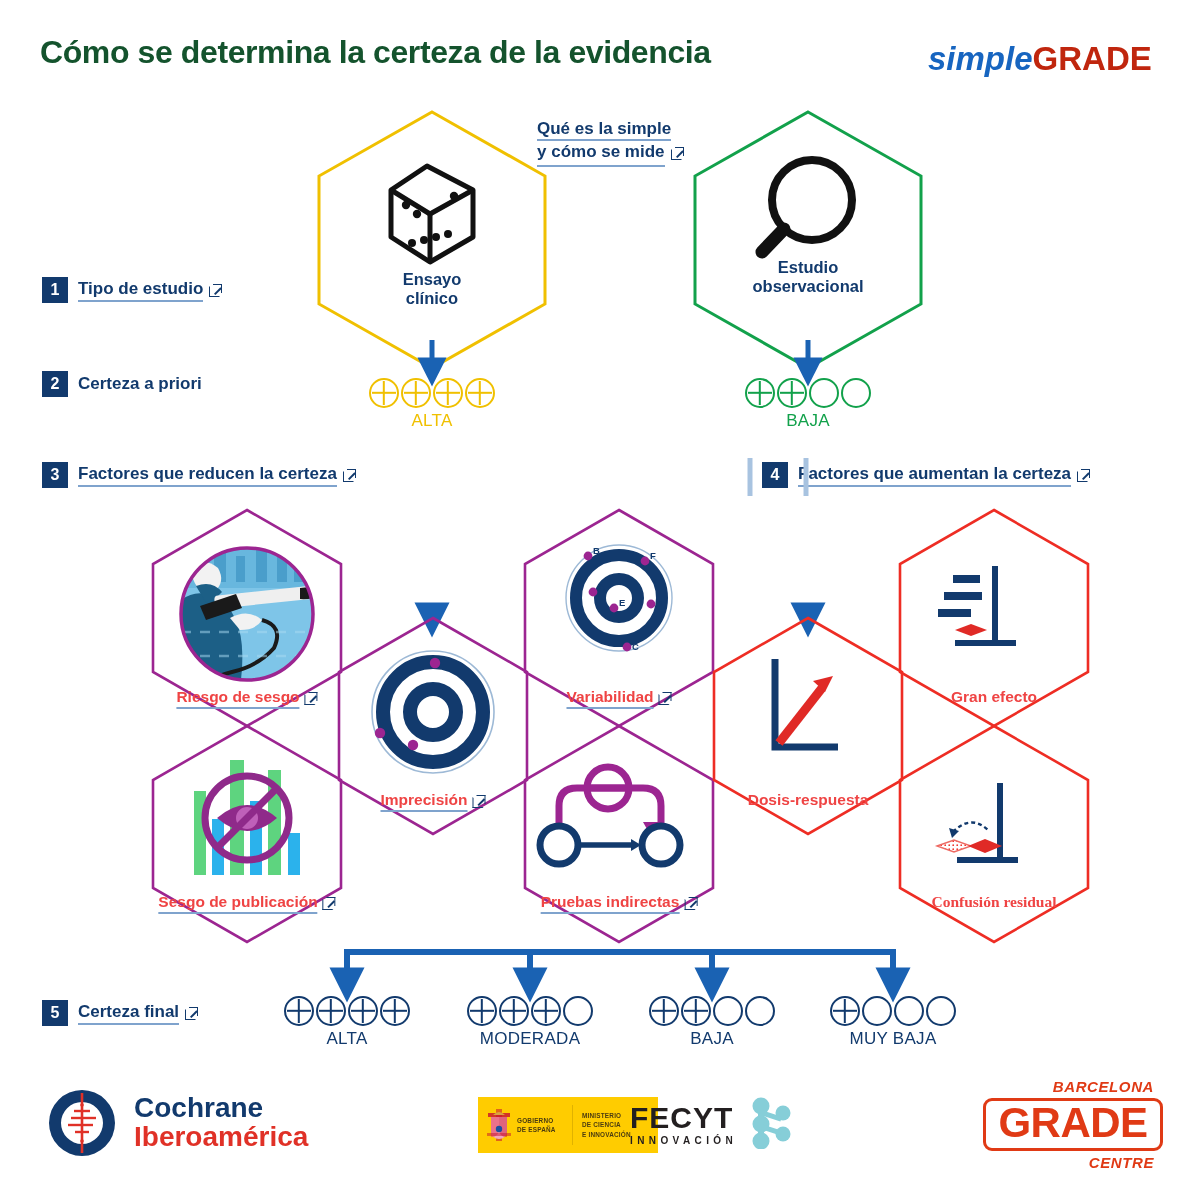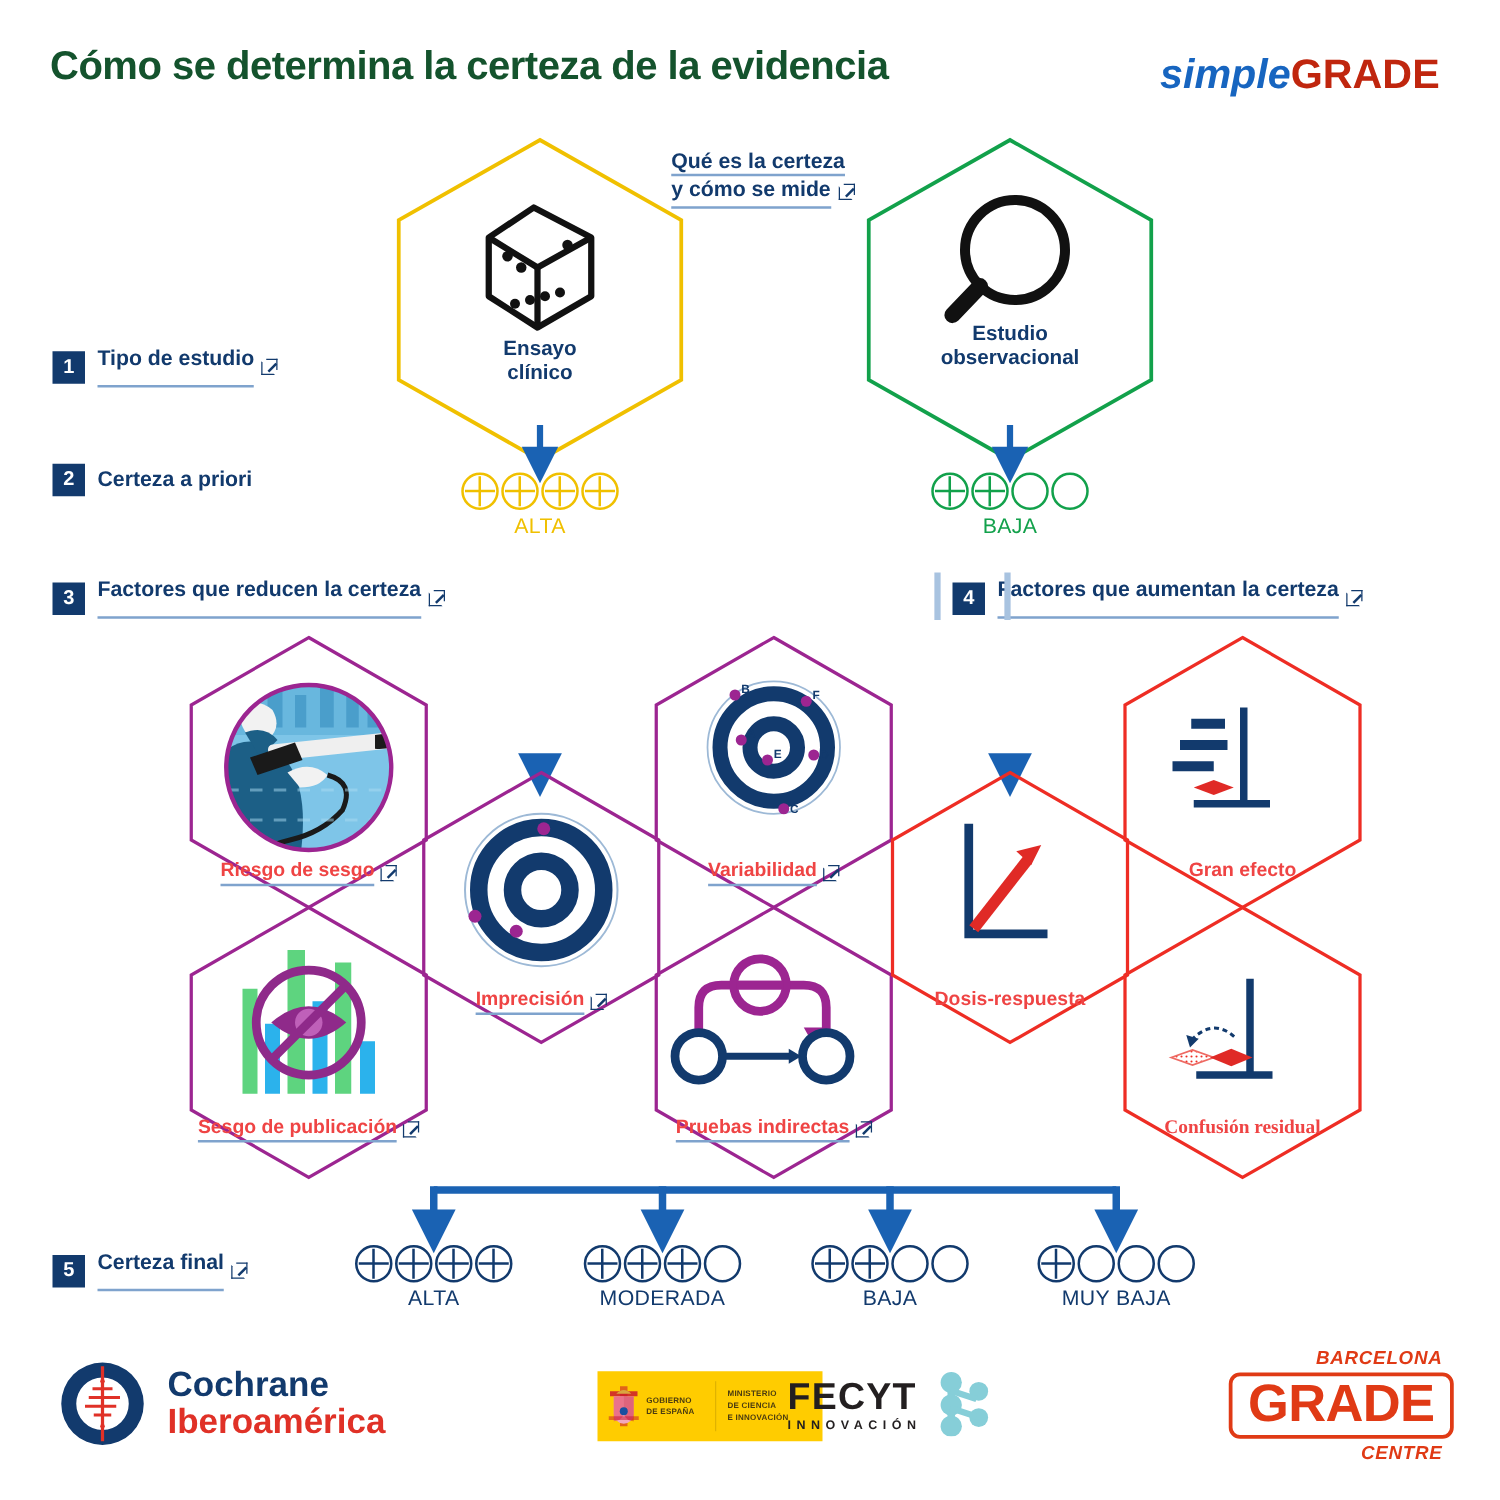--- a/index.html
+++ b/index.html
@@ -27,21 +27,21 @@
   
   .step{display:flex;align-items:center;gap:10px;}
   .step-num{
     width:26px;height:26px;background:#123a6d;color:#fff;
     font-size:16px;font-weight:bold;display:flex;align-items:center;justify-content:center;
   }
   .step-label{
     font-size:17px;font-weight:bold;color:#123a6d;white-space:nowrap;
     display:flex;align-items:center;gap:6px;
   }
-  .step-label.link > .txt{border-bottom:2px solid #7fa3cd;padding-bottom:11px;}
+  .step-label.link > .txt{border-bottom:2px solid #7fa3cd;padding-bottom:1px;}
   .extlink{display:inline-block;width:13px;height:13px;position:relative;flex:none;}
   .extlink::before{
     content:"";position:absolute;left:0;bottom:0;width:9px;height:9px;
     border:1.8px solid #123a6d;border-top-color:transparent;border-right-color:transparent;
   }
   .extlink::after{
     content:"";position:absolute;right:0;top:0;width:8px;height:8px;
     border:1.8px solid #123a6d;border-bottom:none;border-left:none;
   }
   .extlink i{
@@ -144,21 +144,21 @@
     <div class="step-num">5</div>
     <div class="step-label link">
       <span class="txt">Certeza final</span>
       <span class="extlink">
           <i></i>
         </span>
     </div>
   </div>
 
   <div class="abs toplink" style="left:537px;top:118px;">
-    <div><span class="ln">Qué es la certeza</span></div>
+    <div><span class="ln">Qué es la simple</span></div>
     <div style="display:flex;align-items:center;gap:6px;text-align:center;">
       <span class="ln">y cómo se mide</span>
       <span class="extlink">
           <i></i>
         </span>
     </div>
   </div>
 
   <svg class="abs" style="left:0;top:0;" width="1200" height="1200">
     <defs>

